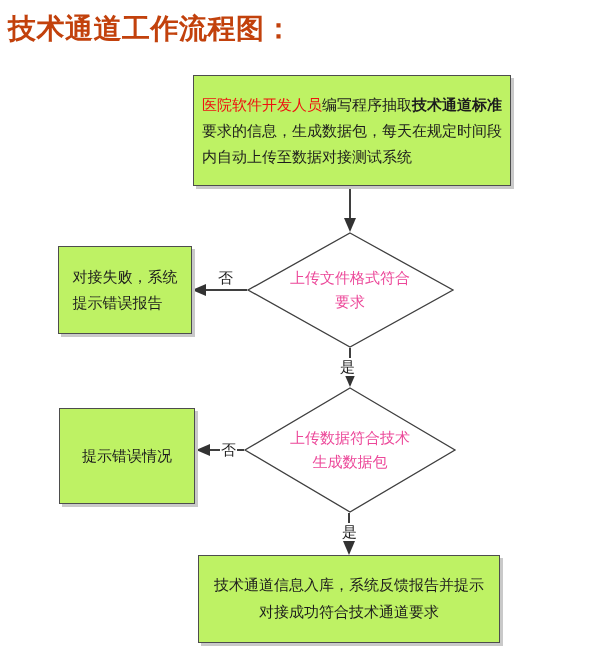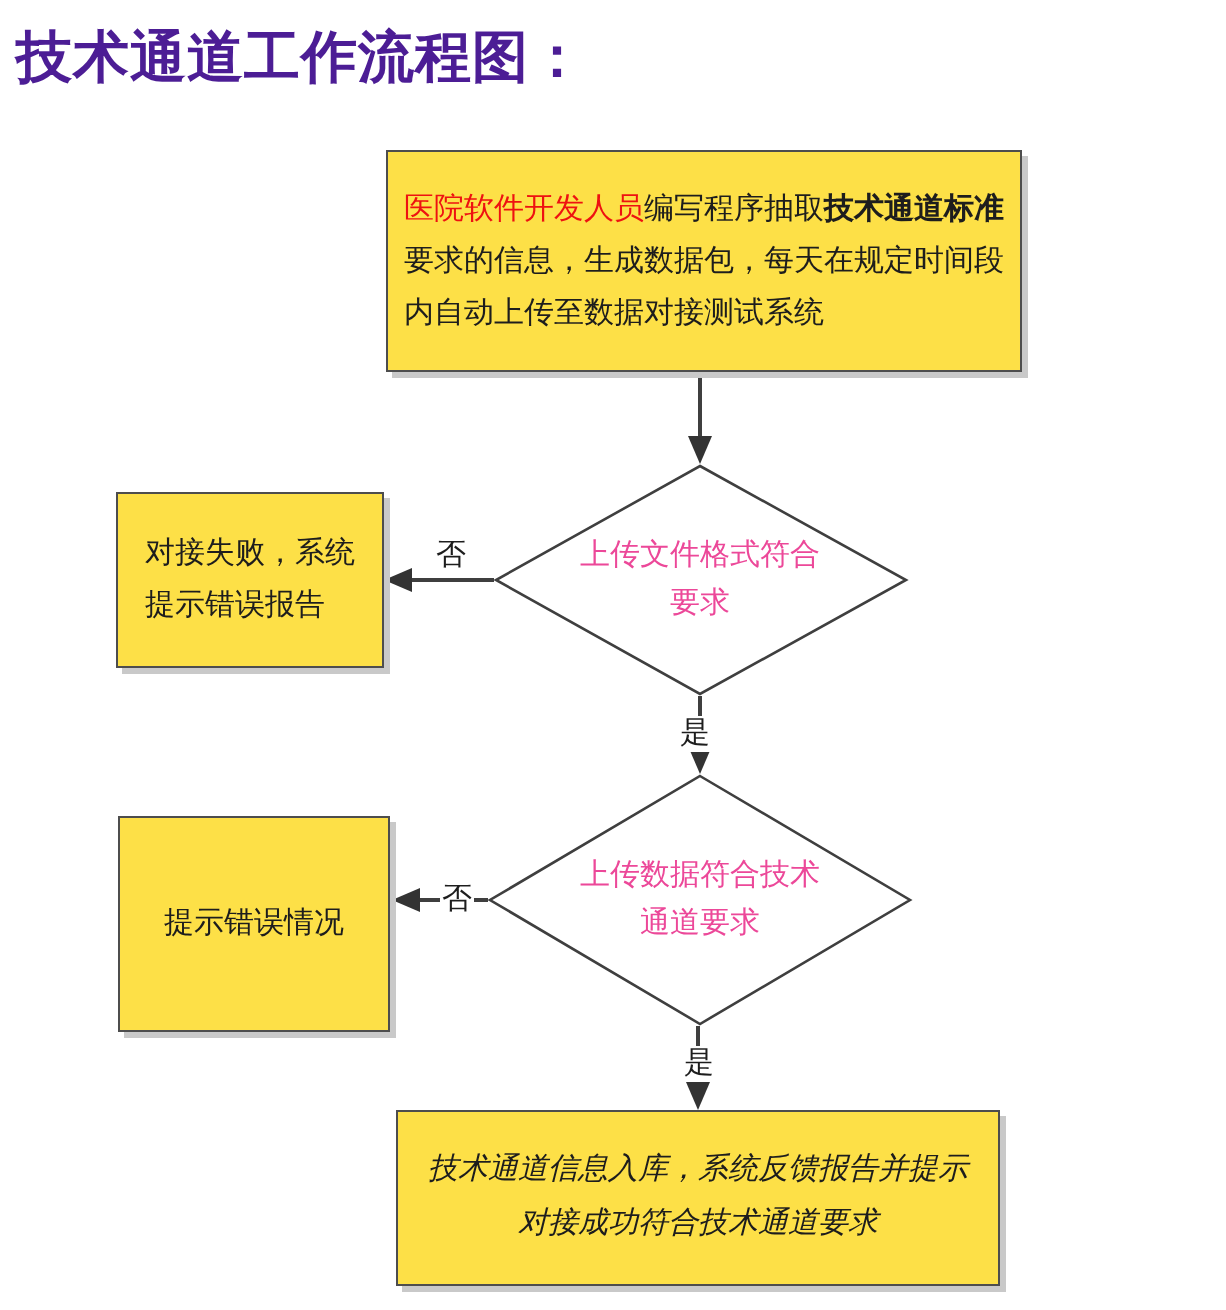--- a/index.html
+++ b/index.html
@@ -14,21 +14,21 @@
     height: 655px;
     background: #ffffff;
     overflow: hidden;
   }
   .title {
     position: absolute;
     left: 8px;
     top: 10px;
     font-size: 28px;
     font-weight: bold;
-    color: #4c1d95;
+    color: #c2410c;
     letter-spacing: 0.5px;
     white-space: nowrap;
   }
   .layer {
     position: absolute;
     left: 0;
     top: 0;
   }
   .diamond {
     fill: #ffffff;
@@ -38,21 +38,21 @@
   .conn {
     stroke: #3f3f3f;
     stroke-width: 2;
   }
   .head {
     fill: #333333;
     stroke: none;
   }
   .box {
     position: absolute;
-    background: #fde047;
+    background: #bef264;
     border: 1px solid #4d4d4d;
     box-shadow: 3px 3px 0 #c9c9c9;
     display: flex;
     align-items: center;
     justify-content: center;
     color: #1d1d1d;
   }
   .start-box {
     left: 193px;
     top: 75px;
@@ -70,34 +70,33 @@
     top: 246px;
     width: 134px;
     height: 88px;
     font-size: 15px;
     line-height: 26px;
   }
   .err-box2 {
     left: 59px;
     top: 408px;
     width: 136px;
-    height: 108px;
+    height: 96px;
     font-size: 15px;
     line-height: 26px;
     text-align: center;
   }
   .end-box {
     left: 198px;
     top: 555px;
     width: 302px;
     height: 88px;
     font-size: 15px;
     line-height: 27px;
     text-align: center;
-    font-style: italic;
   }
   .pre { white-space: pre-line; }
   .dlabel {
     position: absolute;
     width: 180px;
     text-align: center;
     font-size: 15px;
     line-height: 24px;
     white-space: pre-line;
     color: #ec4899;
@@ -161,20 +160,20 @@
   </div>
 
   <div class="box end-box">
     <div class="pre">技术通道信息入库，系统反馈报告并提示
 对接成功符合技术通道要求</div>
   </div>
 
   <div class="dlabel d1">上传文件格式符合
 要求</div>
   <div class="dlabel d2">上传数据符合技术
-通道要求</div>
+生成数据包</div>
 
   <div class="edge-label no1">否</div>
   <div class="edge-label yes1">是</div>
   <div class="edge-label no2">否</div>
   <div class="edge-label yes2">是</div>
 
 </div>
 
 </body></html>

